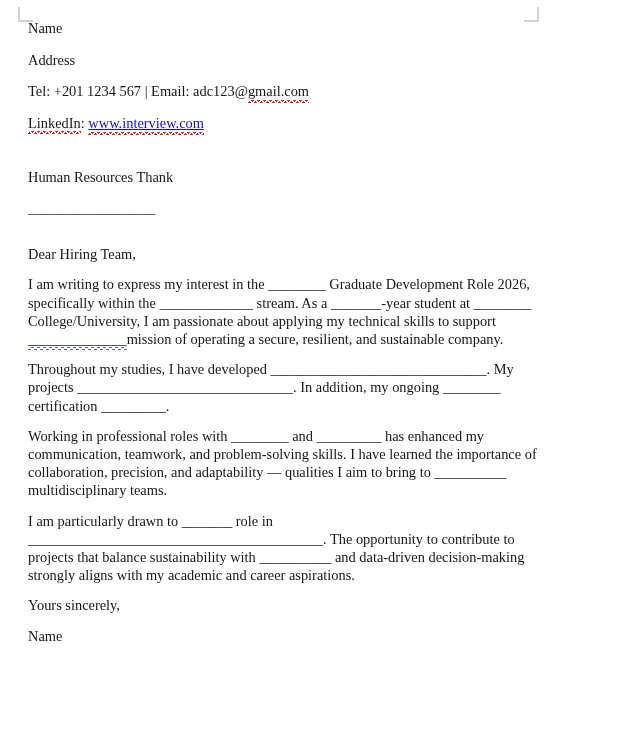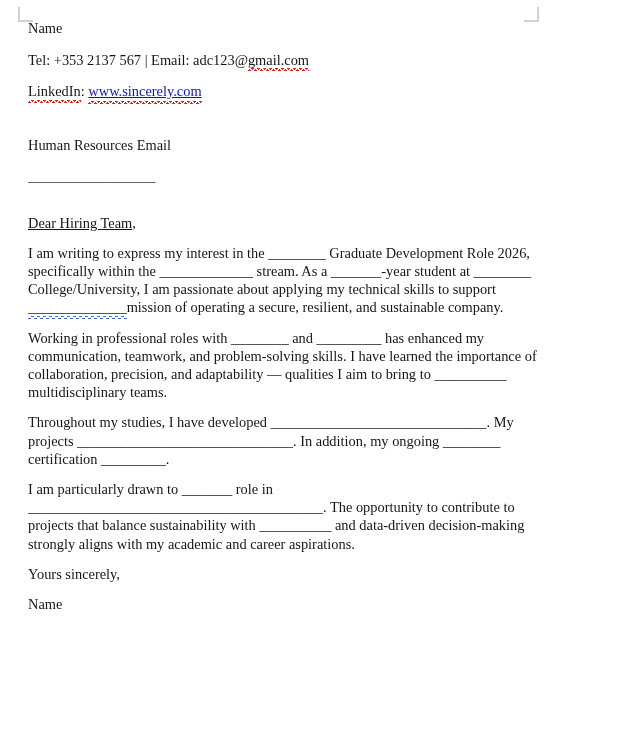--- a/index.html
+++ b/index.html
@@ -137,41 +137,42 @@
 
 <div id="page">
 
   <div class="corner corner-tl"></div>
   <div class="corner corner-tr"></div>
 
   <div id="content">
 
     <p class="line hdr-line">Name</p>
 
+    <p class="line hdr-line">Address</p>
 
-    <p class="line hdr-line"><span>Tel: +353 2137 567 | Email: adc123@</span><span class="sp">gmail.com</span></p>
+    <p class="line hdr-line"><span>Tel: +201 1234 567 | Email: adc123@</span><span class="sp">gmail.com</span></p>
 
-    <p class="line hdr-line"><span class="sp">LinkedIn</span><span>: </span><a class="hyperlink sp" href="#">www.sincerely.com</a></p>
+    <p class="line hdr-line"><span class="sp">LinkedIn</span><span>: </span><a class="hyperlink sp" href="#">www.interview.com</a></p>
 
     <div class="gap-lg"></div>
 
-    <p class="line hdr-line">Human Resources Email</p>
+    <p class="line hdr-line">Human Resources Thank</p>
 
     <p class="rule-line blank">_______________</p>
 
 
     <div class="gap-md"></div>
 
-    <p class="para" style="text-decoration:underline;">Dear Hiring Team,</p>
+    <p class="para" style="">Dear Hiring Team,</p>
 
     <p class="para"><span>I am writing to express my interest in the ________ Graduate Development Role 2026, specifically within the _____________ stream. As a _______-year student at ________ College/University, I am passionate about applying my technical skills to support </span><span class="gm blank">______________</span><span>mission of operating a secure, resilient, and sustainable company.</span></p>
 
+    <p class="para">Throughout my studies, I have developed ______________________________. My projects ______________________________. In addition, my ongoing ________ certification _________.</p>
+
     <p class="para">Working in professional roles with ________ and _________ has enhanced my communication, teamwork, and problem-solving skills. I have learned the importance of collaboration, precision, and adaptability — qualities I aim to bring to __________ multidisciplinary teams.</p>
-
-    <p class="para">Throughout my studies, I have developed ______________________________. My projects ______________________________. In addition, my ongoing ________ certification _________.</p>
 
     <p class="para">I am particularly drawn to _______ role in _________________________________________. The opportunity to contribute to projects that balance sustainability with __________ and data-driven decision-making strongly aligns with my academic and career aspirations.</p>
 
 
     <p class="para">Yours sincerely,</p>
 
     <p class="para">Name</p>
 
   </div>
 </div>

